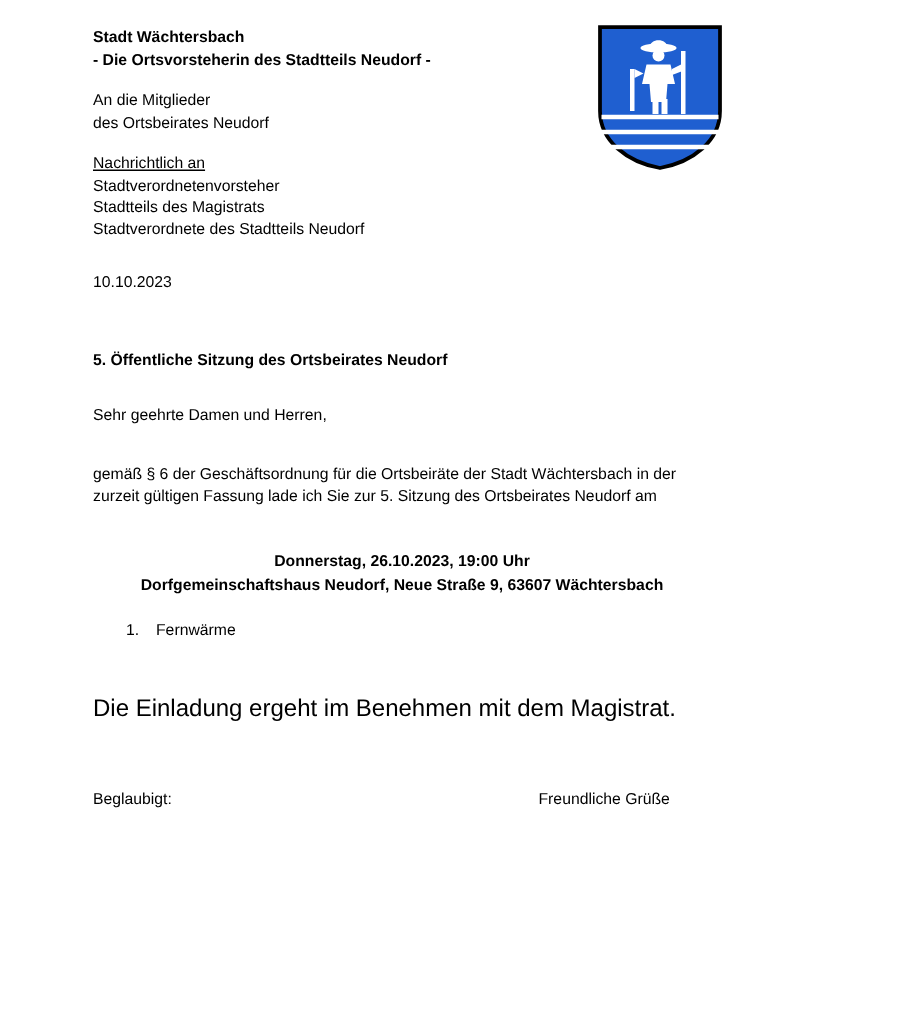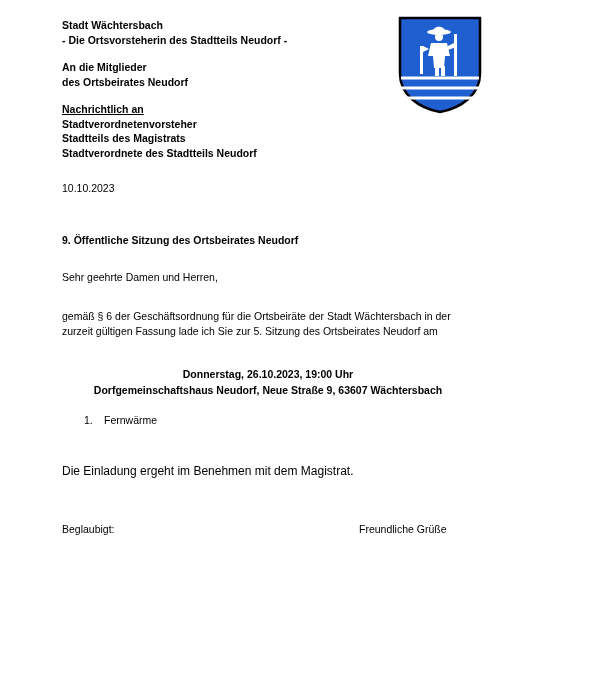--- a/index.html
+++ b/index.html
@@ -26,21 +26,21 @@
     display: flex;
     justify-content: space-between;
     align-items: flex-start;
   }
   .header-text {
     font-size: 10.5px;
     line-height: 14.5px;
   }
   .bold { font-weight: bold; }
   .underline { text-decoration: underline; }
-  .block { margin-top: 13px; font-weight: bold; }
+  .block { margin-top: 13px; }
   .coat {
     width: 84px;
     height: 98px;
     margin-right: 2px;
     margin-top: -2px;
     flex: none;
   }
   .date-line {
     font-size: 10.5px;
     text-align: left;
@@ -75,21 +75,21 @@
     margin: 14px 0 0 0;
     padding: 0;
     list-style: none;
     font-size: 10.5px;
   }
   .agenda-item {
     display: flex;
     line-height: 16px;
   }
   .agenda-num { width: 42px; padding-left: 22px; box-sizing: border-box; }
-  .closing1 { font-size: 12px; margin-top: 36px; }
+  .closing1 { font-size: 16px; margin-top: 36px; }
   .closing2 { font-size: 10.5px; margin-top: 21px; }
   .sign-row {
     display: flex;
     font-size: 10.5px;
     margin-top: 45px;
   }
   .sign-col-left { width: 297px; }
   .sign-col-right { flex: 1; }
 </style>
 </head>
@@ -130,21 +130,21 @@
       <rect x="43" y="50" width="4" height="10" fill="#ffffff"></rect>
       <rect x="56" y="18" width="3" height="42" fill="#ffffff"></rect>
       <path d="M50 30 L58 26 L58 31 L50 34 Z" fill="#ffffff"></path>
       <rect x="22" y="30" width="3" height="28" fill="#ffffff"></rect>
       <path d="M25 30 L31 33 L25 36 Z" fill="#ffffff"></path>
     </svg>
   </div>
 
   <div class="date-line">10.10.2023</div>
 
-  <div class="subject">9. Öffentliche Sitzung des Ortsbeirates Neudorf</div>
+  <div class="subject">5. Öffentliche Sitzung des Ortsbeirates Neudorf</div>
 
   <div class="para">Sehr geehrte Damen und Herren,</div>
 
   <div class="para">gemäß § 6 der Geschäftsordnung für die Ortsbeiräte der Stadt Wächtersbach in der zurzeit gültigen Fassung lade ich Sie zur 5. Sitzung des Ortsbeirates Neudorf am</div>
 
   <div class="center-block">
     <div>Donnerstag, 26.10.2023, 19:00 Uhr</div>
     <div>Dorfgemeinschaftshaus Neudorf, Neue Straße 9, 63607 Wächtersbach</div>
   </div>
 

